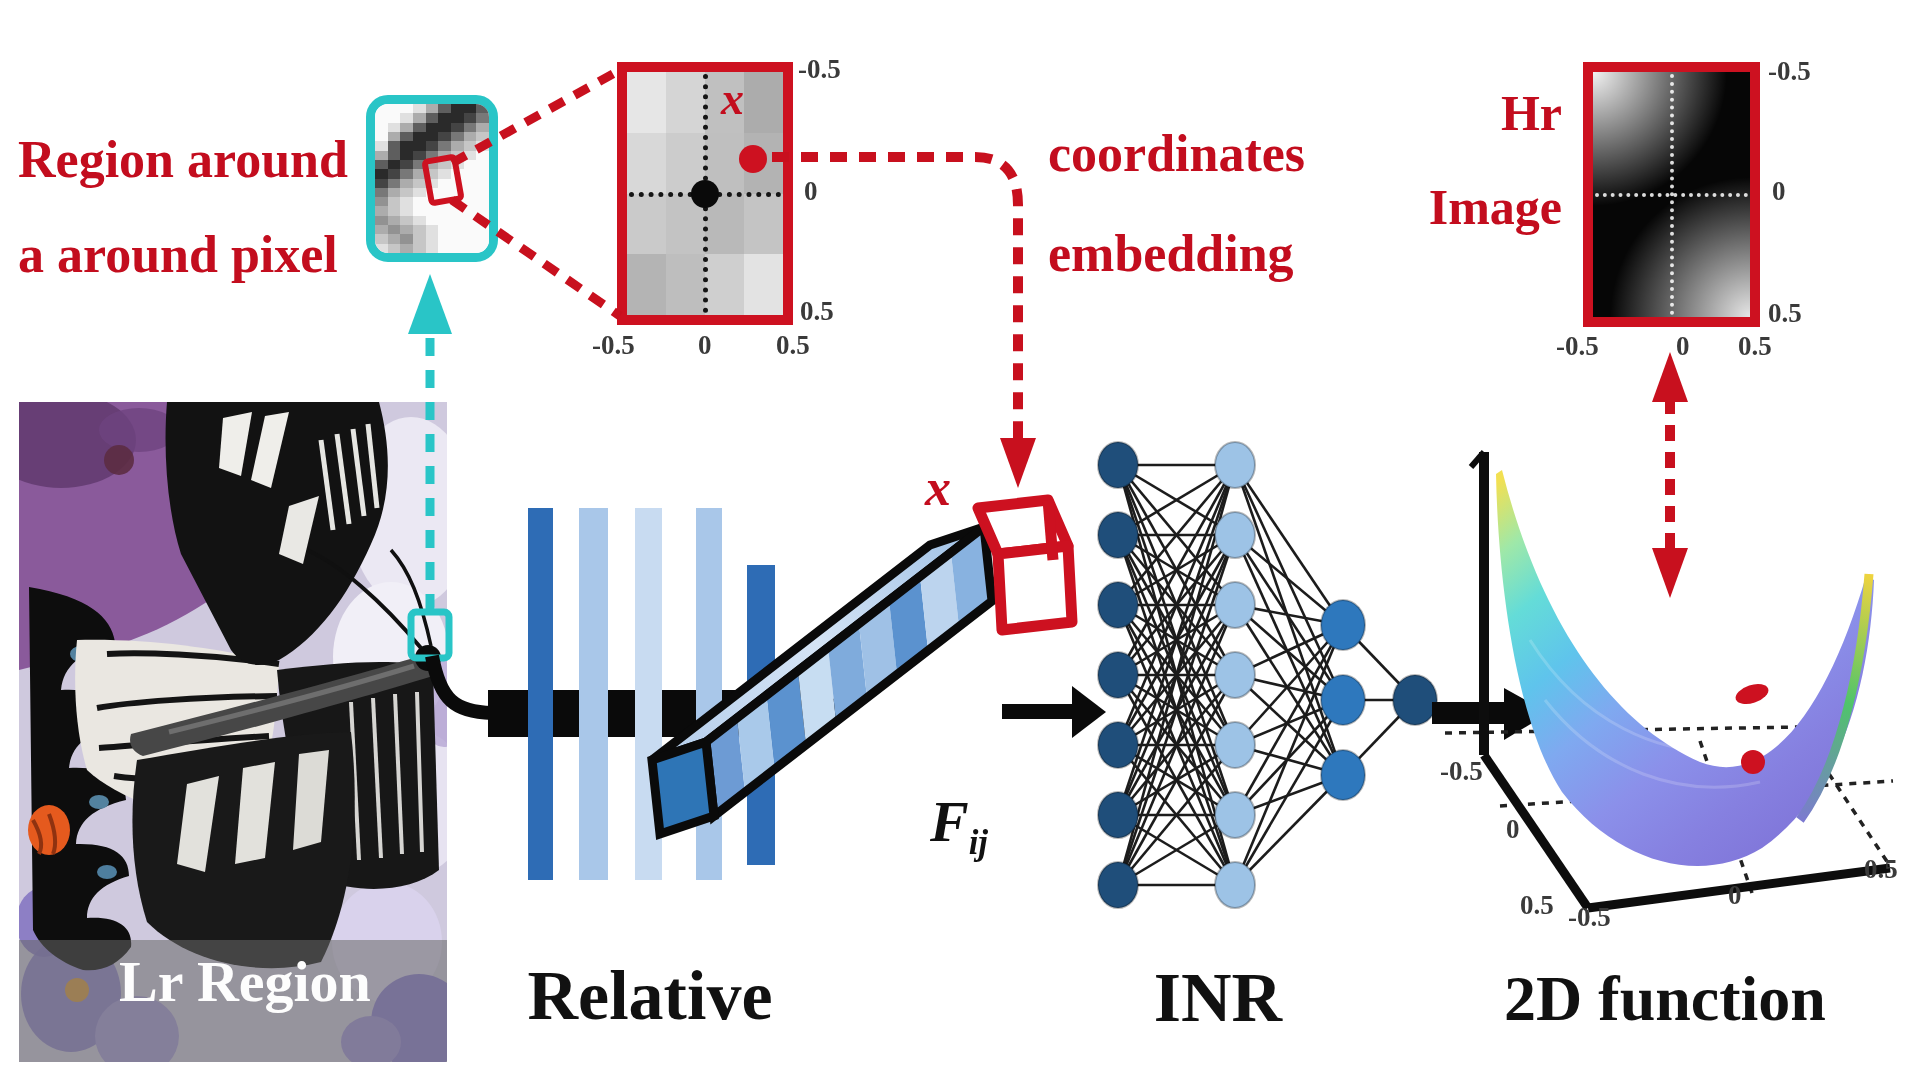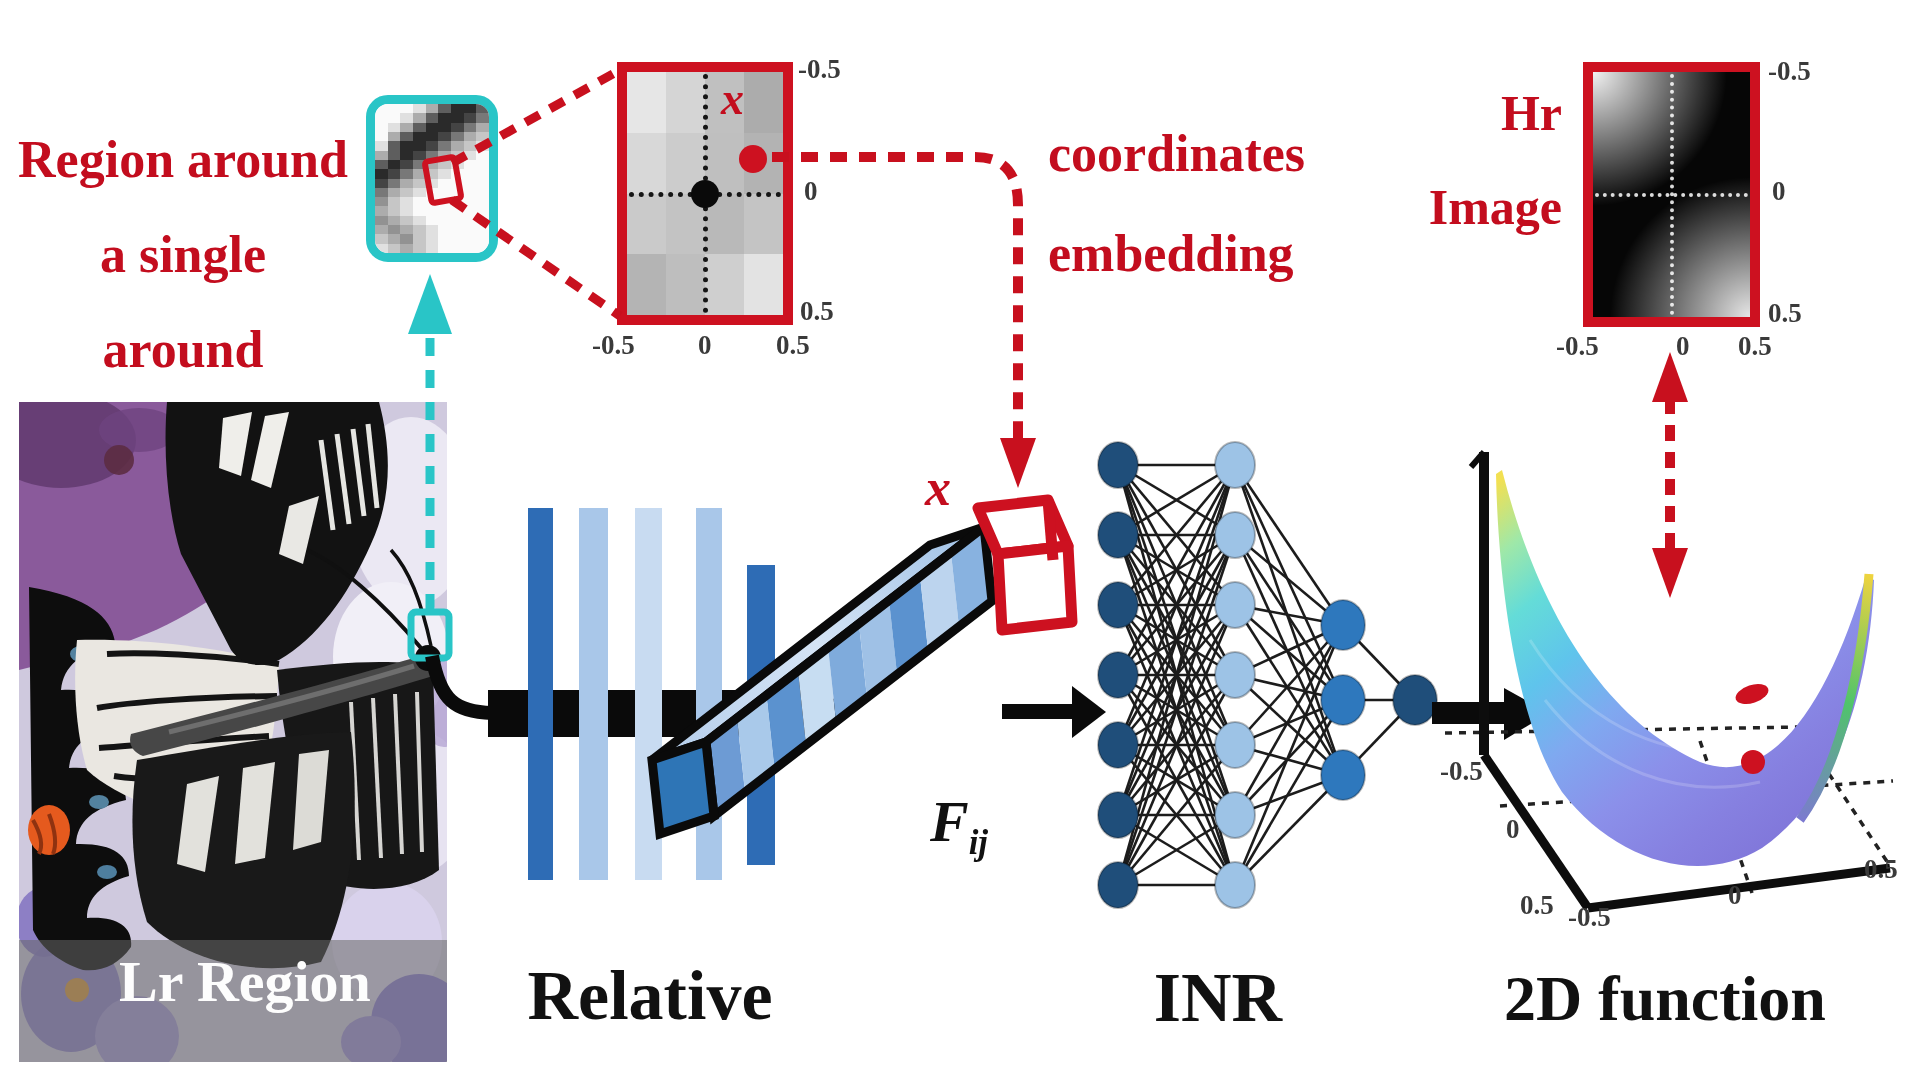--- a/index.html
+++ b/index.html
@@ -489,23 +489,23 @@
         <path d="M1484,452 V755" stroke-width="10"></path>
         <path d="M1484,452 L1471,467" stroke-width="6"></path>
         <path d="M1484,755 L1588,908" stroke-width="9"></path>
         <path d="M1588,908 L1890,868" stroke-width="9"></path>
       </g>
       <ellipse cx="1752" cy="694" rx="17" ry="9" transform="rotate(-18 1752 694)" fill="#cd1120"></ellipse>
       <circle cx="1753" cy="762" r="12" fill="#cd1120"></circle>
     </g>
   </svg>
 
-  <div class="t red" style="left:18px;top:112px;width:330px;text-align:center;font-size:52px;line-height:95px;">
+  <div class="t red" style="left:18px;top:112px;width:330px;text-align:left;font-size:52px;line-height:95px;">
     <div>Region around</div>
-    <div>a single around</div>
+    <div>a around pixel</div>
   </div>
 
   <div class="t red" style="left:1048px;top:104px;font-size:52px;line-height:100px;">
     <div>coordinates</div>
     <div>embedding</div>
   </div>
 
   <div class="t red" style="left:1398px;top:66px;width:164px;text-align:right;font-size:50px;line-height:94px;">
     <div>Hr</div>
     <div>Image</div>

